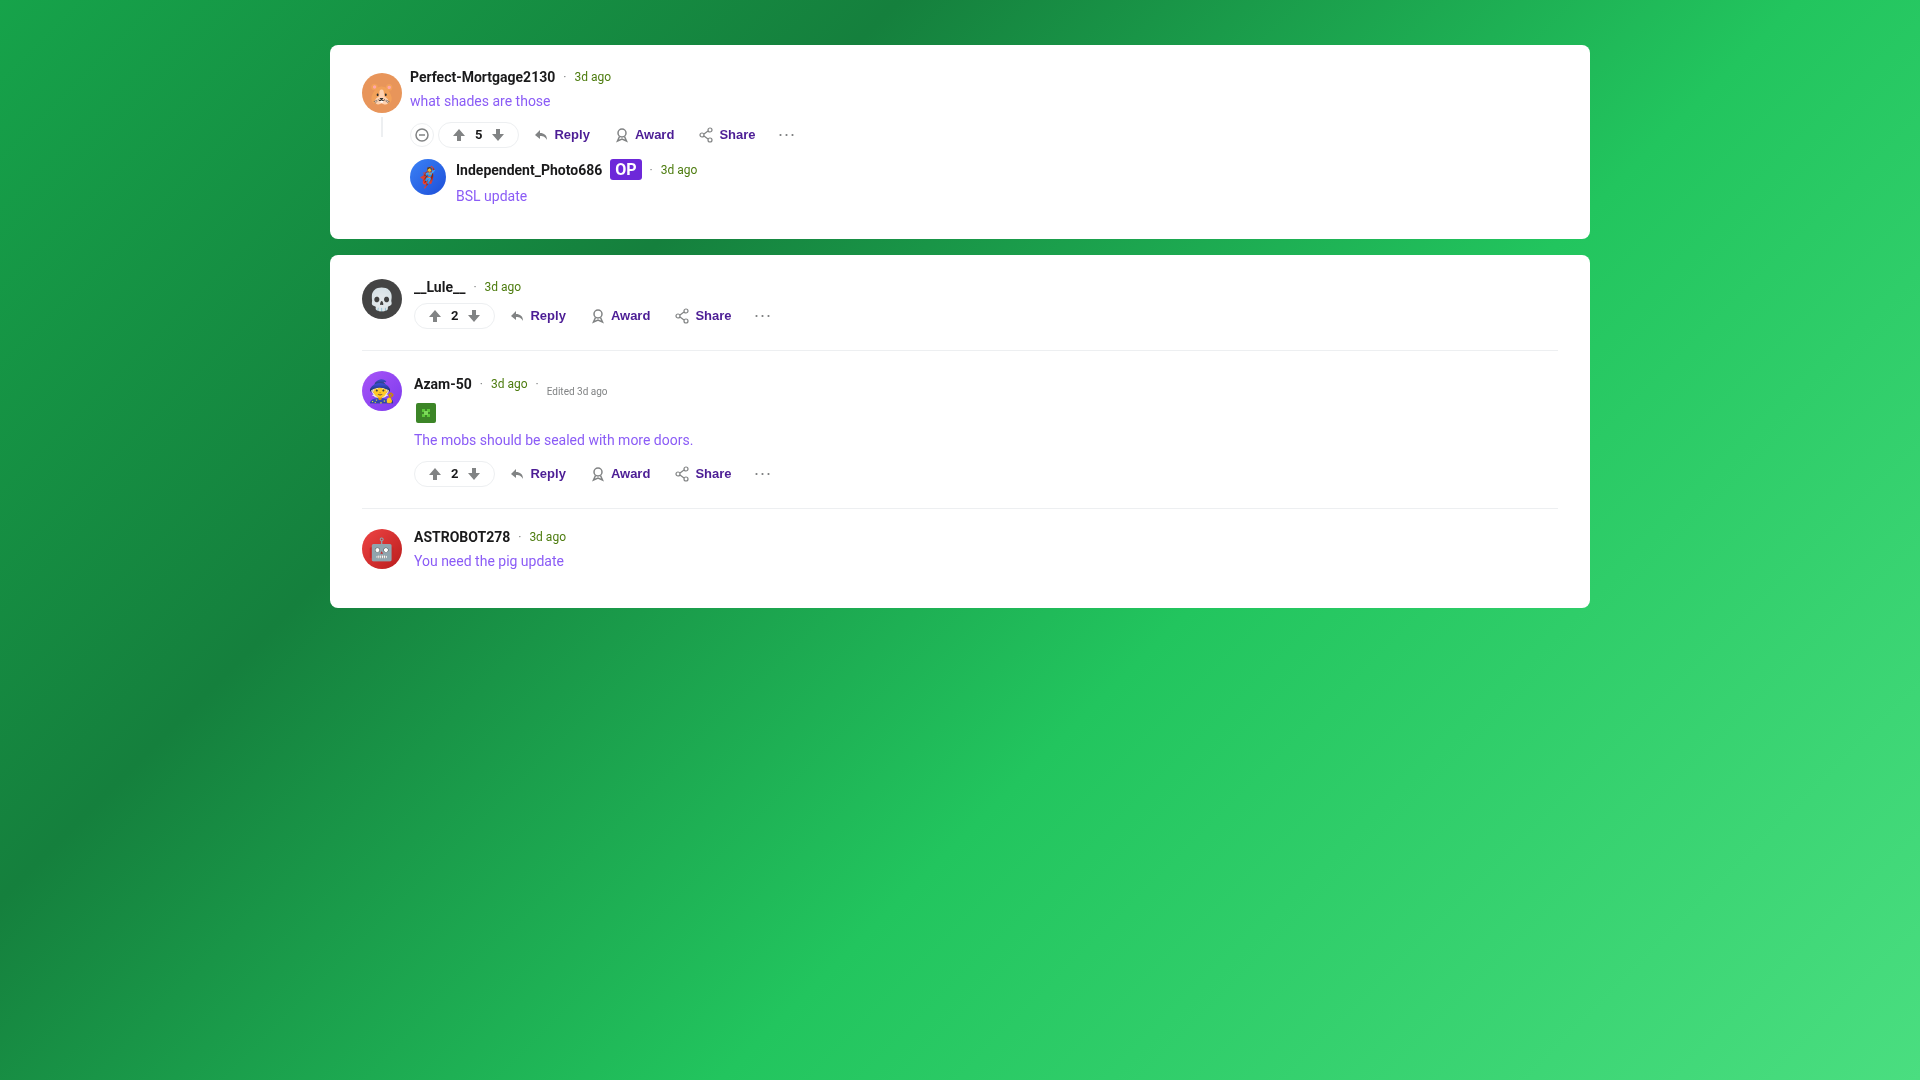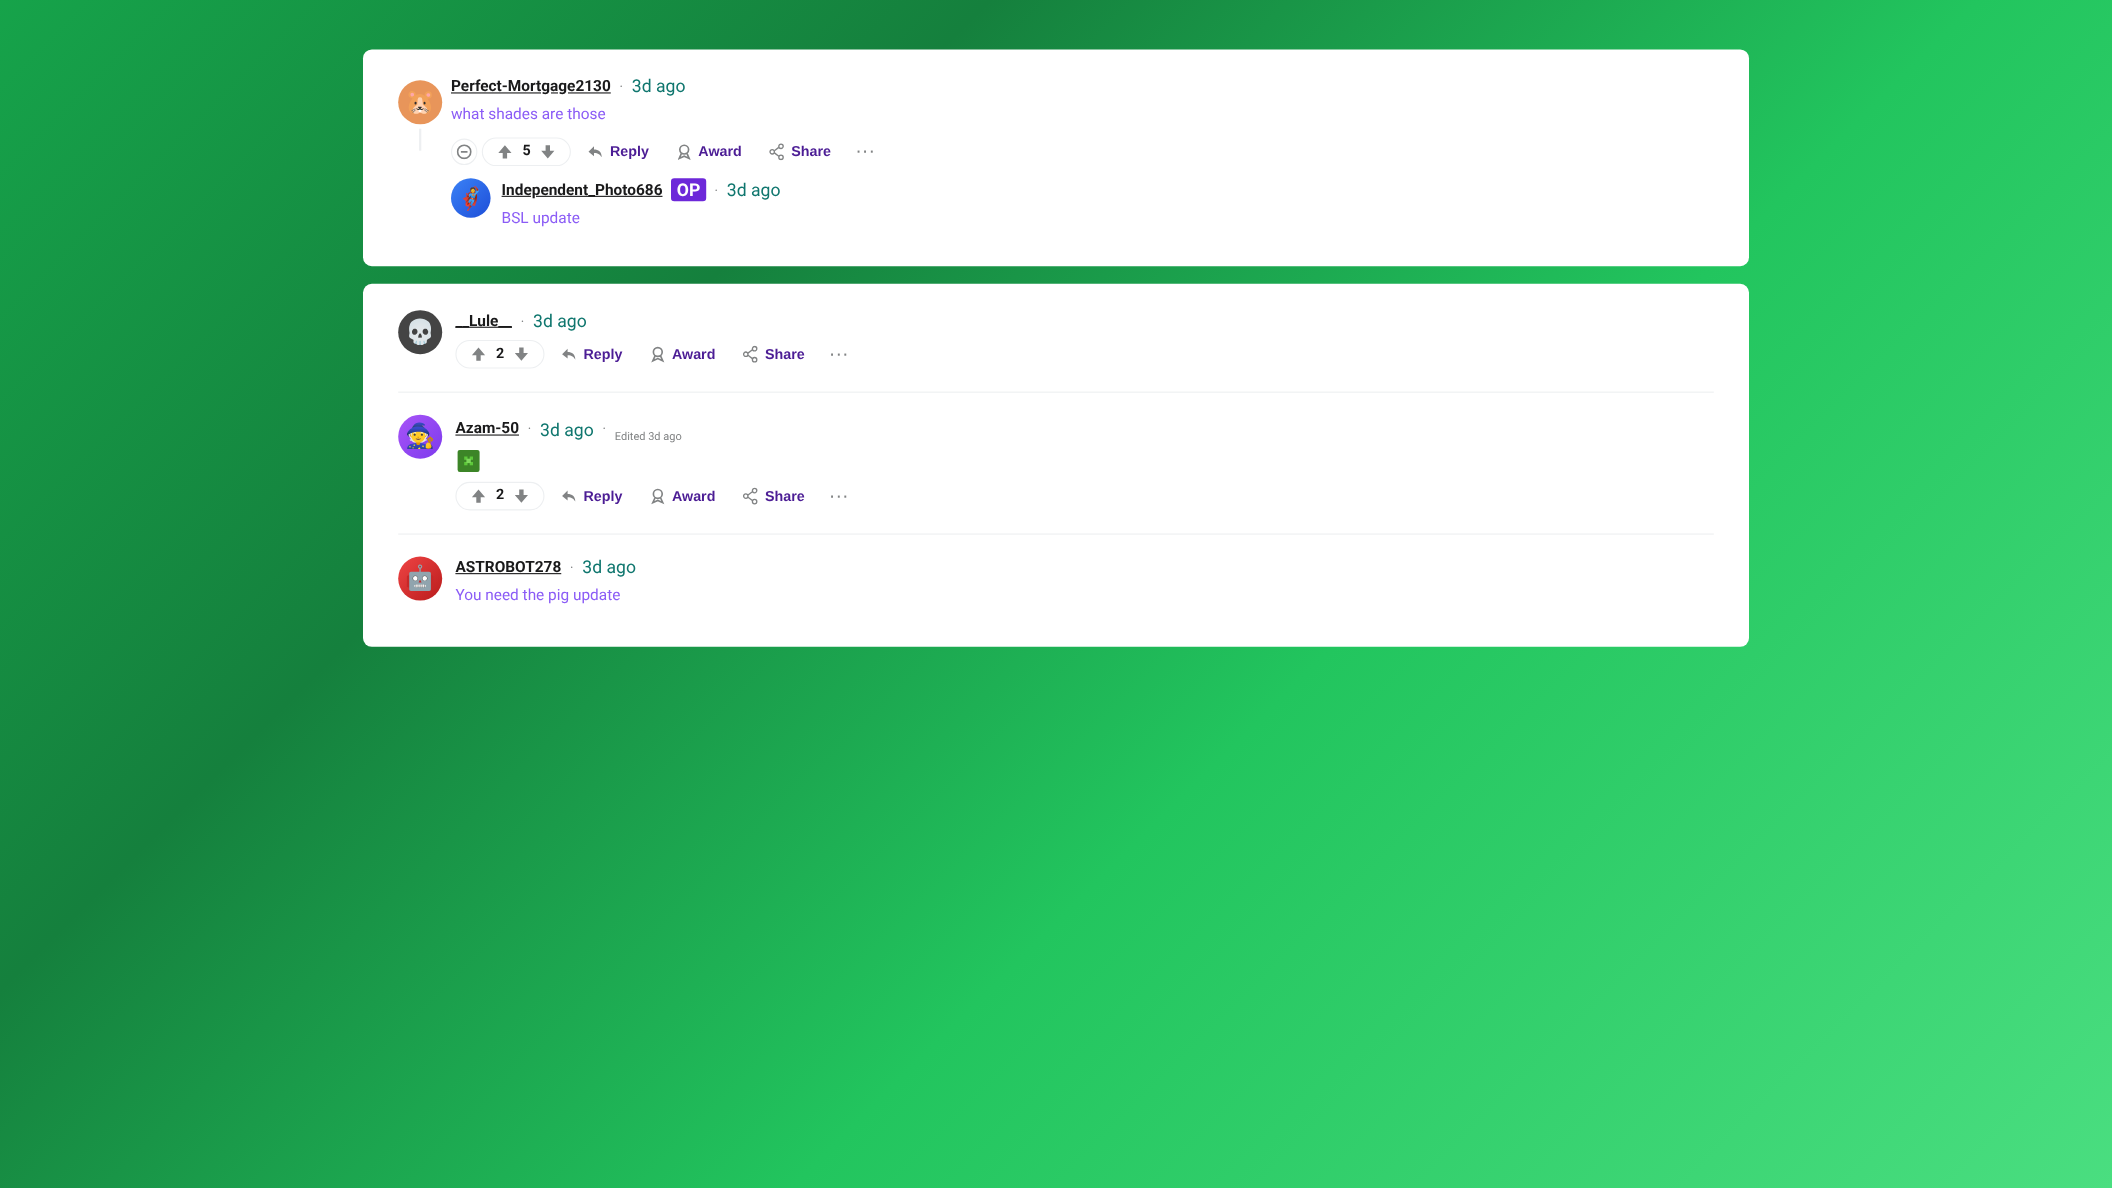--- a/index.html
+++ b/index.html
@@ -52,35 +52,34 @@
       display: flex;
       align-items: center;
       gap: 8px;
       margin-bottom: 6px;
     }
 
     .username {
       font-weight: 700;
       font-size: 14px;
       color: #1a1a1b;
-      text-decoration: underline;
     }
 
     .op-badge {
       background: #6d28d9;
       color: white;
       font-size: 16px;
       font-weight: 700;
       padding: 1px 5px;
       border-radius: 3px;
     }
 
     .timestamp {
-      color: #0f766e;
-      font-size: 16px;
+      color: #4d7c0f;
+      font-size: 12px;
     }
 
     .edited {
       color: #818384;
       font-size: 10px;
       margin-top: 15px;
     }
 
     .comment-text {
       font-size: 14px;
@@ -419,20 +418,21 @@
           <svg width="14" height="14" viewBox="0 0 14 14">
             <rect x="1" y="1" width="12" height="12" fill="#3c8527"></rect>
             <rect x="3" y="3" width="3" height="3" fill="#5dc83a"></rect>
             <rect x="8" y="3" width="3" height="3" fill="#5dc83a"></rect>
             <rect x="3" y="8" width="3" height="3" fill="#5dc83a"></rect>
             <rect x="8" y="8" width="3" height="3" fill="#5dc83a"></rect>
             <rect x="5" y="5" width="4" height="4" fill="#7dd95a"></rect>
           </svg>
         </span>
       </div>
+      <div class="comment-text">The mobs should be sealed with more doors.</div>
       <div class="action-bar">
         <div class="vote-cluster">
           <button class="vote-btn">
             <svg width="16" height="16" viewBox="0 0 16 16" fill="none">
               <path d="M8 2L14 9H10v5H6V9H2L8 2z" fill="#818384"></path>
             </svg>
           </button>
           <span class="vote-count">2</span>
           <button class="vote-btn">
             <svg width="16" height="16" viewBox="0 0 16 16" fill="none">

